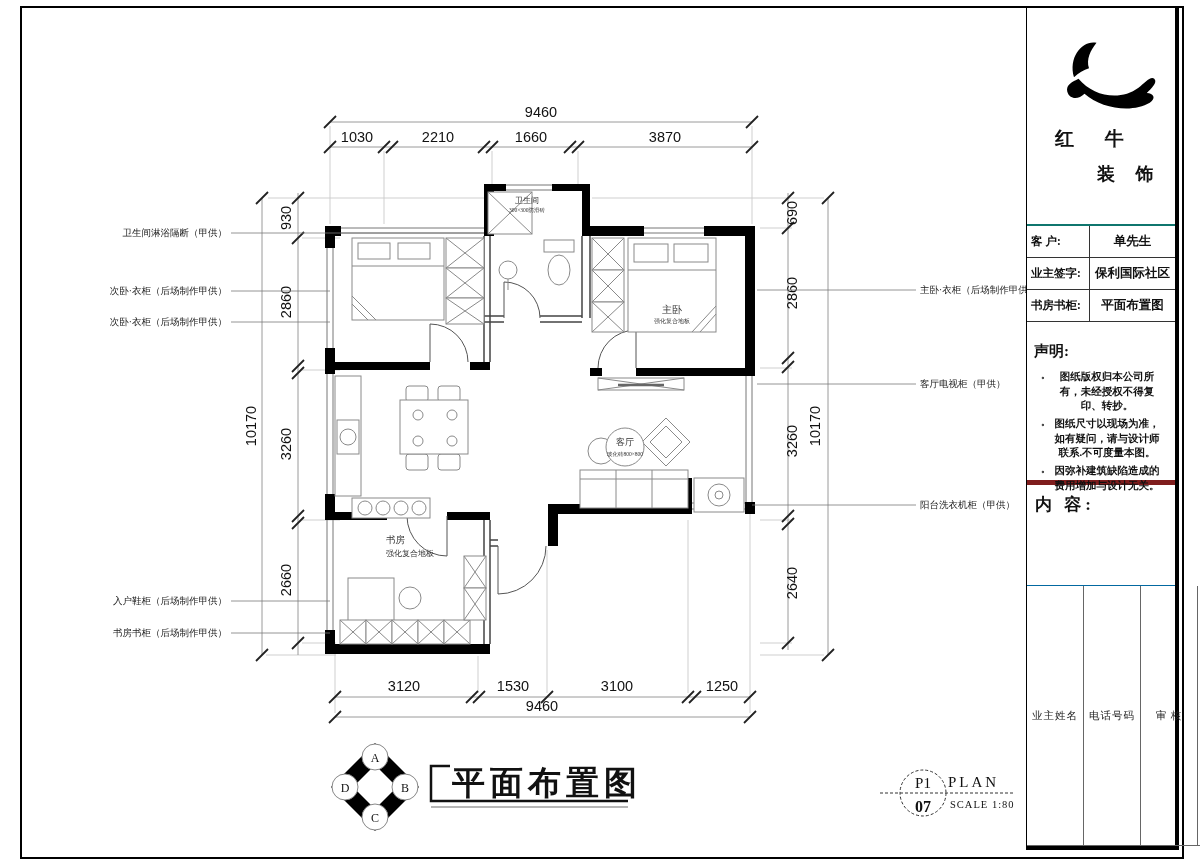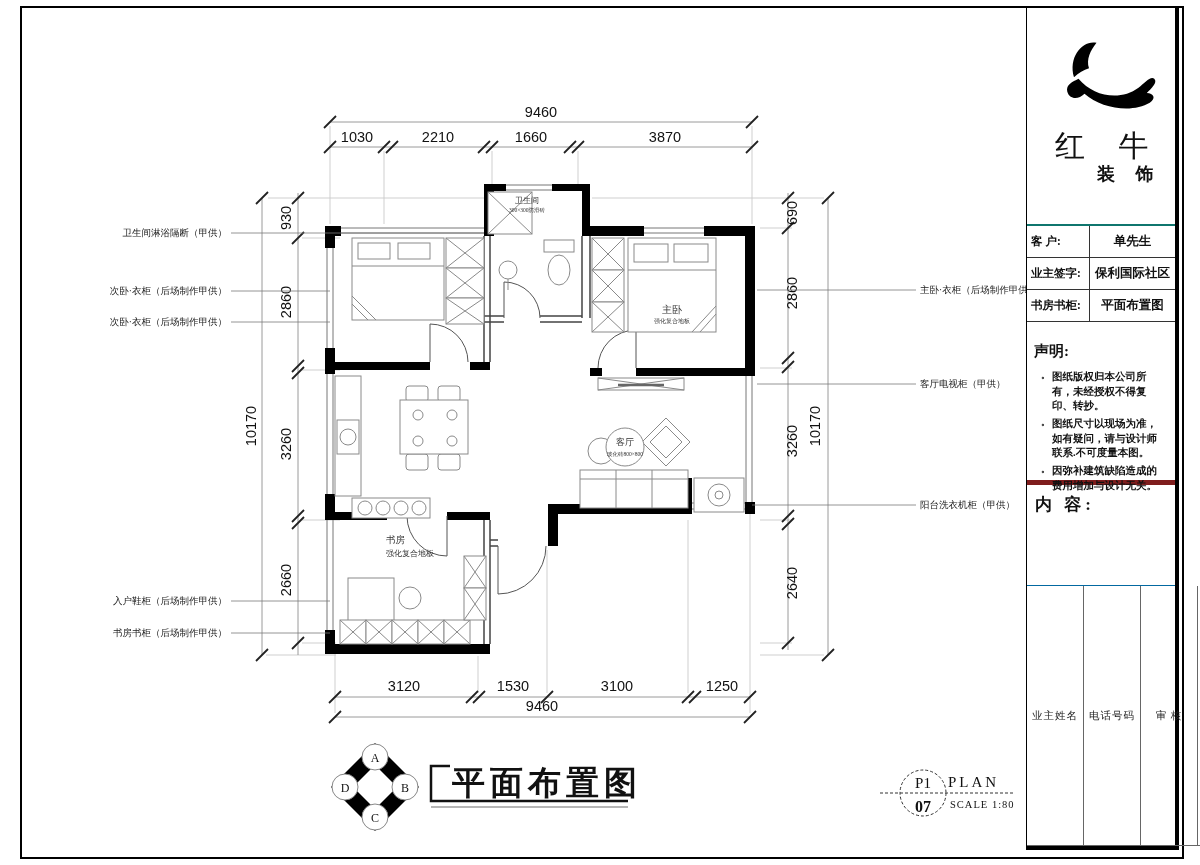--- a/index.html
+++ b/index.html
@@ -6,29 +6,29 @@
     font-family:"Liberation Serif",serif;color:#111;}
   .page-frame{position:absolute;left:20px;top:6px;width:1160px;height:849px;border:2px solid #000;}
   .plan-svg{position:absolute;left:0;top:0;}
 
   
   .panel{position:absolute;left:1026px;top:7px;width:148px;height:838px;background:#fff;
     border-left:1px solid #000;border-top:1px solid #000;border-right:4px solid #000;border-bottom:4px solid #000;
     display:flex;flex-direction:column;}
   .logo-sec{height:216px;position:relative;}
   .logo-sec svg{position:absolute;left:14px;top:10px;}
-  .brand1{position:absolute;left:28px;top:118px;font-size:30px;font-weight:400;letter-spacing:13px;white-space:nowrap;}
+  .brand1{position:absolute;left:28px;top:118px;font-size:19px;font-weight:700;letter-spacing:13px;white-space:nowrap;}
   .brand2{position:absolute;left:70px;top:154px;font-size:18px;font-weight:600;letter-spacing:8px;white-space:nowrap;}
   .info-table{border-top:2px solid #0f766e;}
   .info-row{display:flex;height:31px;border-bottom:1px solid #333;font-weight:bold;align-items:stretch;}
   .info-label{width:58px;display:flex;align-items:center;padding-left:4px;font-size:11.5px;}
   .info-value{flex:1;border-left:1px solid #333;display:flex;align-items:center;justify-content:center;font-size:12.5px;}
   .stmt{height:158px;padding:6px 4px 0 7px;box-sizing:border-box;}
   .stmt-head{font-size:15px;font-weight:bold;margin:14px 0 8px 0;}
-  .stmt ul{margin:9px;padding:0;list-style:none;}
+  .stmt ul{margin:9px;padding:0;list-style:none;text-align:center;}
   .stmt li{position:relative;font-size:10.5px;line-height:1.4;padding-left:9px;margin-bottom:3px;font-weight:600;}
   .stmt li::before{content:"。";position:absolute;left:-2px;top:-1px;font-size:9px;}
   .content-sec{border-top:5px solid #7f1d1d;height:105px;padding:8px 0 0 8px;box-sizing:border-box;}
   .content-head{font-size:17px;font-weight:bold;letter-spacing:4px;}
   .sig-table{border-top:1px solid #0369a1;flex:1;display:flex;flex-direction:row;text-align:center;}
   .sig-row{flex:1;display:flex;border-bottom:1px solid #666;align-items:stretch;}
   .sig-row:last-child{border-bottom:none;flex:1.35;}
   .sig-label{width:56px;display:flex;align-items:center;justify-content:center;font-size:10.5px;letter-spacing:1px;color:#222;}
   .sig-value{flex:1;border-left:1px solid #666;}
 

